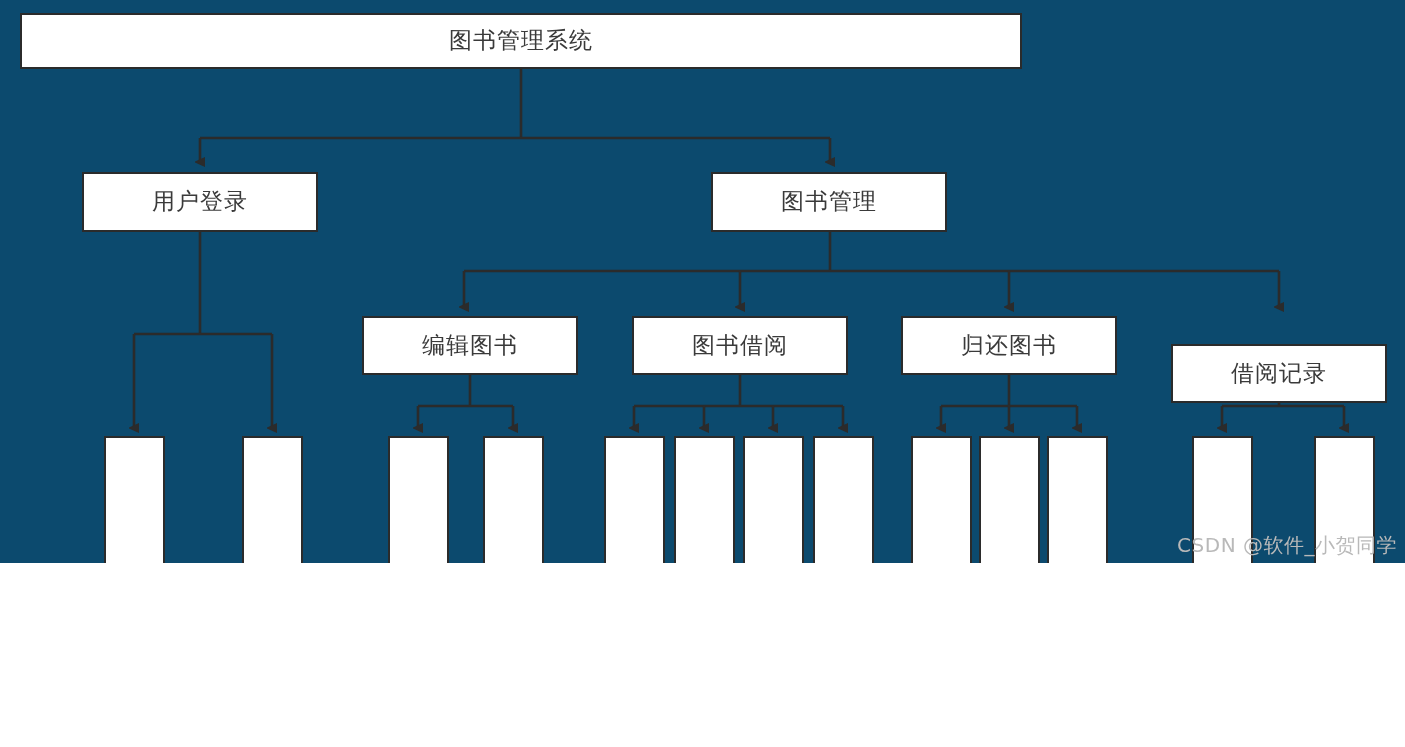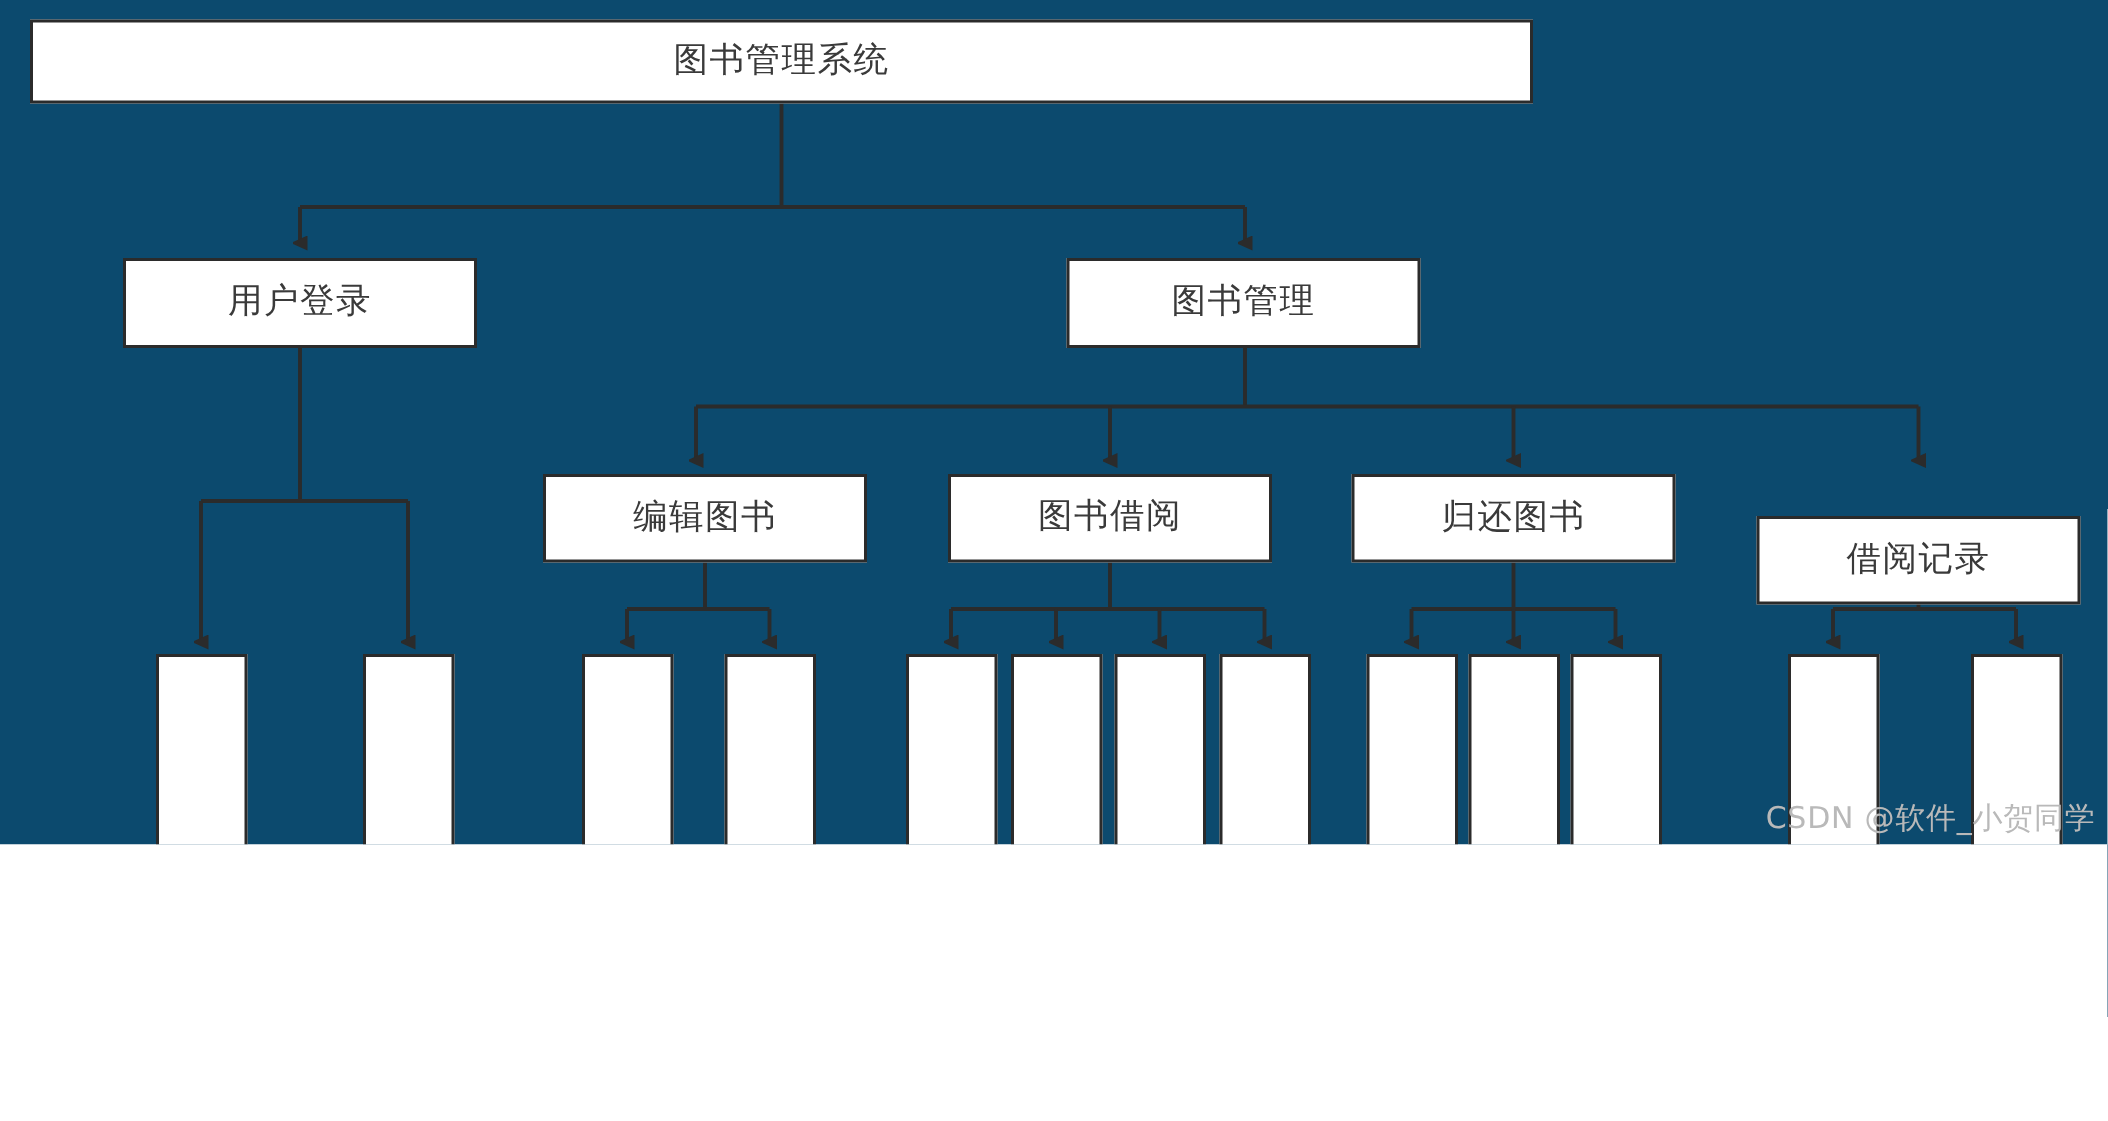--- a/index.html
+++ b/index.html
@@ -132,21 +132,21 @@
   <div class="node horiz" style="left:82px; top:172px; width:236px; height:60px;">
     <span>用户登录</span>
   </div>
   <div class="node horiz" style="left:711px; top:172px; width:236px; height:60px;">
     <span>图书管理</span>
   </div>
 
   <div class="node horiz" style="left:362px; top:316px; width:216px; height:59px;">
     <span>编辑图书</span>
   </div>
-  <div class="node horiz" style="left:632px; top:316px; width:216px; height:59px;font-family:Liberation Mono, monospace;">
+  <div class="node horiz" style="left:632px; top:316px; width:216px; height:59px;">
     <span>图书借阅</span>
   </div>
   <div class="node horiz" style="left:901px; top:316px; width:216px; height:59px;">
     <span>归还图书</span>
   </div>
   <div class="node horiz" style="left:1171px; top:316px; width:216px; height:59px;margin-top:28px;">
     <span>借阅记录</span>
   </div>
 
   <div class="node vert" style="left:104px; top:436px; width:61px; height:298px;">

